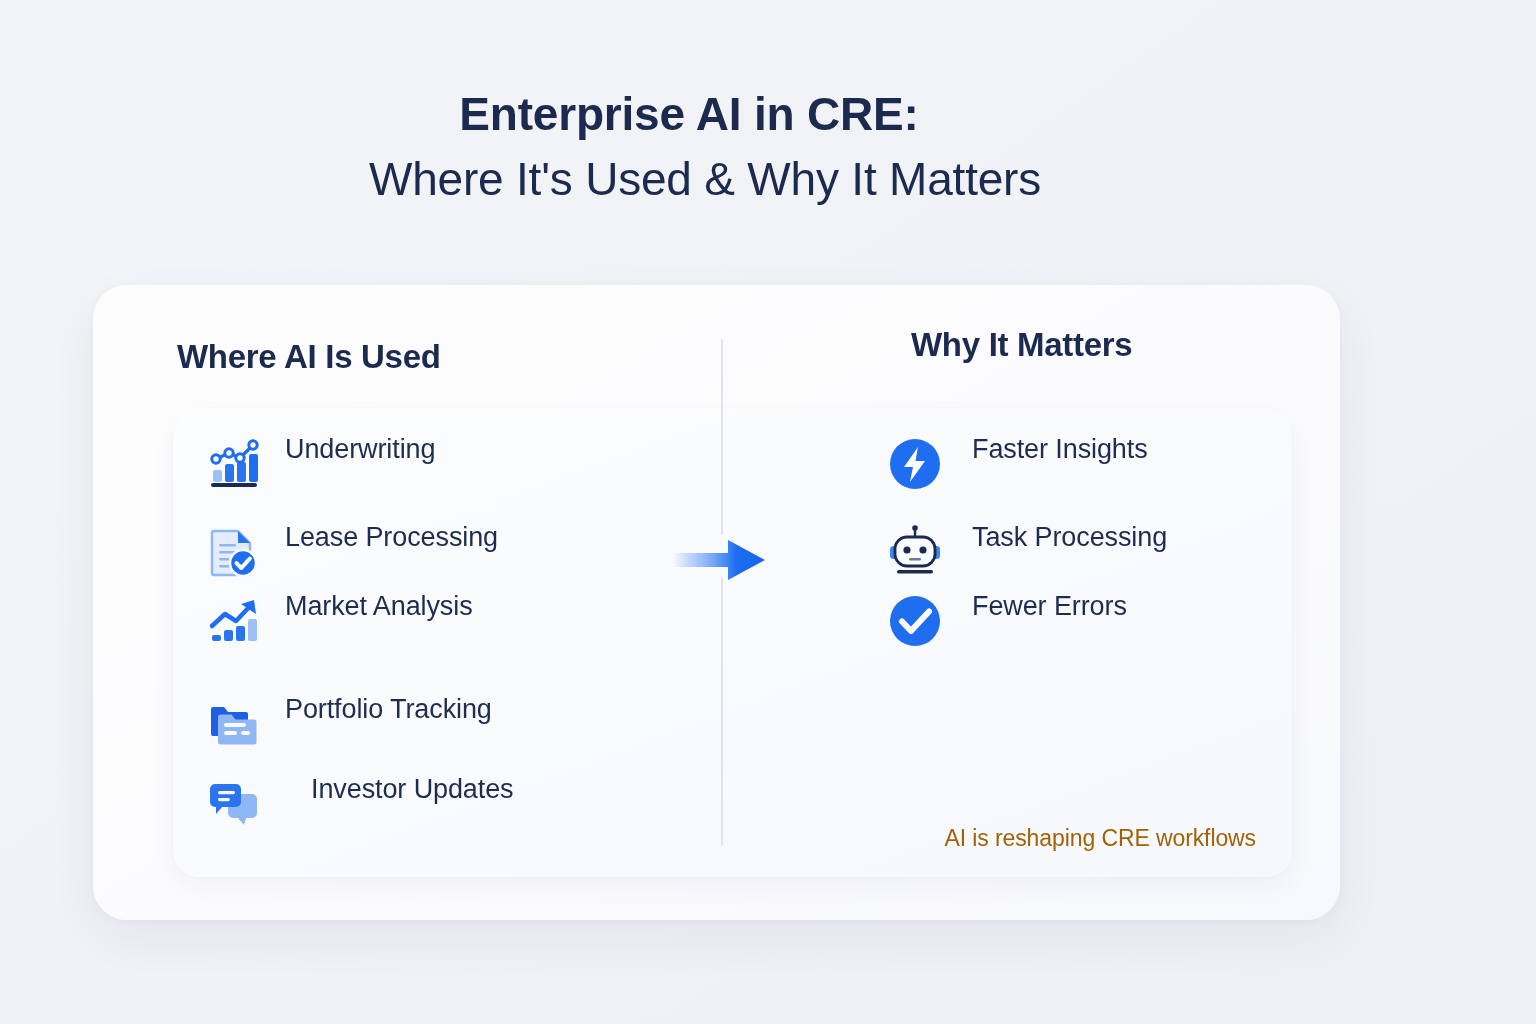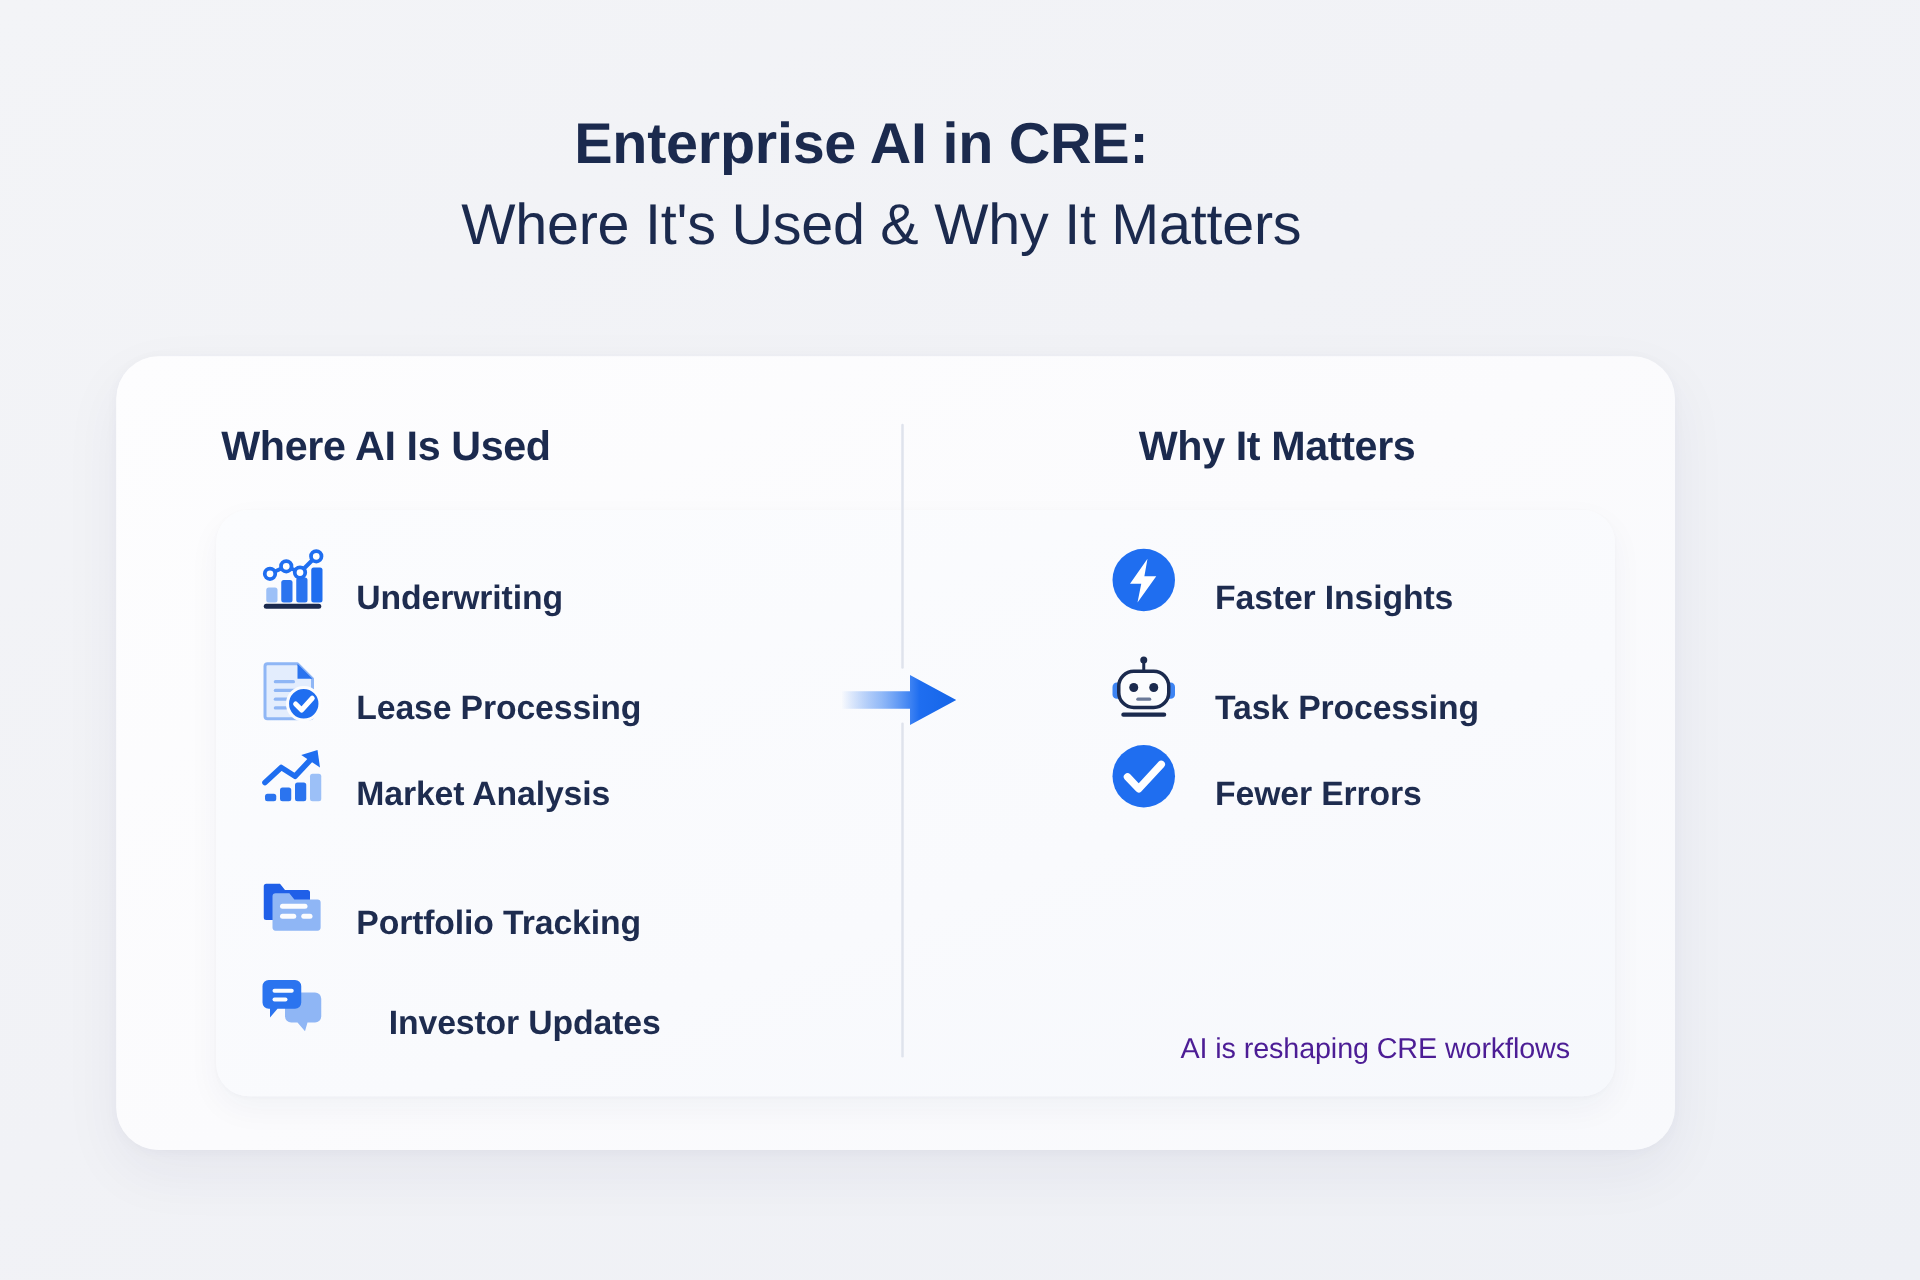--- a/index.html
+++ b/index.html
@@ -56,21 +56,21 @@
 
   
   .col-head {
     position: absolute;
     font-size: 33px;
     font-weight: bold;
     color: #1b2a4e;
     letter-spacing: -0.3px;
   }
   .col-head.left  { left: 177px; top: 338px; }
-  .col-head.right { left: 911px; top: 338px; }
+  .col-head.right { left: 911px; top: 326px; }
 
   
   .inner-panel {
     position: absolute;
     left: 173px;
     top: 408px;
     width: 1119px;
     height: 469px;
     background: linear-gradient(160deg, #fbfcfe 0%, #f9fafd 60%, #f6f8fc 100%);
     border-radius: 26px;
@@ -95,22 +95,21 @@
     left: 673px;
     top: 538px;
     width: 94px;
     height: 44px;
   }
 
   
   .row {
     position: absolute;
     display: flex;
-    align-items: flex-end;
-    font-weight: bold;
+    align-items: flex-start;
   }
   .row-icon {
     width: 60px;
     height: 60px;
     flex: 0 0 60px;
     display: flex;
     align-items: center;
     justify-content: center;
   }
   .row-label {
@@ -131,21 +130,21 @@
   .r2 { top: 591px; }
   .r3 { top: 694px; }
   .r4 { top: 774px; gap: 26px; }
 
   
   .footer-note {
     position: absolute;
     right: 280px;
     top: 825px;
     font-size: 23px;
-    color: #4c1d95;
+    color: #a16207;
     letter-spacing: -0.1px;
   }
 </style>
 </head>
 <body>
 
 <div class="title-block">
   <div class="title-line1">Enterprise AI in CRE:</div>
   <div class="title-line2">Where It's Used &amp; Why It Matters</div>
 </div>

